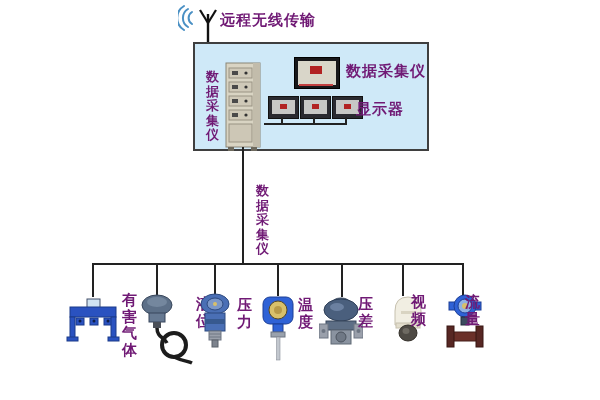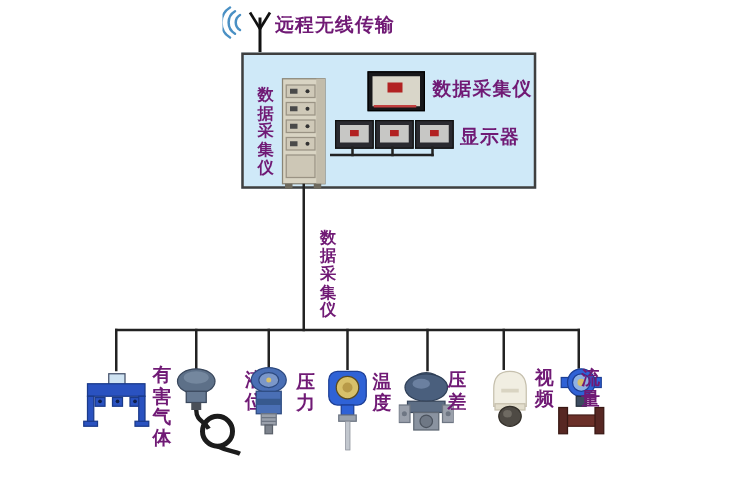--- a/index.html
+++ b/index.html
@@ -79,21 +79,21 @@
       <div class="logo"></div>
     </div>
   <div class="abs monitor" style="left:332px">
     <div class="screen"></div>
       <div class="logo"></div>
     </div>
   <div class="abs stem" style="left:281px;top:117px;height:8px"></div>
   <div class="abs stem" style="left:313px;top:117px;height:8px"></div>
   <div class="abs stem" style="left:345px;top:117px;height:8px"></div>
   <div class="abs line" style="left:264px;top:123px;width:83px;height:2px"></div>
-  <div class="abs hlabel" style="left:368px;top:100px">显示器</div>
+  <div class="abs hlabel" style="left:356px;top:100px">显示器</div>
 
 
   <div class="abs line" style="left:242px;top:147px;width:2px;height:118px"></div>
   <div class="abs vlabel small" style="left:252px;top:184px">数据采集仪</div>
 
   <div class="abs line" style="left:92px;top:263px;width:372px;height:2px"></div>
   <div class="abs line" style="left:92px;top:263px;width:2px;height:34px"></div>
   <div class="abs line" style="left:156px;top:263px;width:2px;height:33px"></div>
   <div class="abs line" style="left:214px;top:263px;width:2px;height:32px"></div>
   <div class="abs line" style="left:277px;top:263px;width:2px;height:33px"></div>
@@ -165,21 +165,21 @@
   </svg>
   <div class="abs vlabel" style="left:356px;top:296px">压差</div>
 
   <svg class="abs" style="left:391px;top:295px" width="34" height="50" viewBox="0 0 34 50">
     <path d="M4,30 L4,16 Q4,2 17,2 Q30,2 30,16 L30,30 Z" fill="#f1eee2" stroke="#c6c0ae"></path>
     <rect x="5" y="28" width="24" height="5" fill="#e2ddcc" stroke="#c6c0ae"></rect>
     <ellipse cx="17" cy="38" rx="9" ry="8" fill="#4e4a44" stroke="#34302a"></ellipse>
     <ellipse cx="15" cy="36" rx="3.5" ry="3" fill="#6e6a62"></ellipse>
     <rect x="10" y="16" width="14" height="3" fill="#d9d4c2"></rect>
   </svg>
-  <div class="abs vlabel" style="left:426px;top:294px">视频</div>
+  <div class="abs vlabel" style="left:409px;top:294px">视频</div>
 
   <svg class="abs" style="left:445px;top:294px" width="40" height="58" viewBox="0 0 40 58">
     <rect x="4" y="8" width="32" height="8" fill="#2f62d6" stroke="#1d3f96"></rect>
     <circle cx="20" cy="12" r="11" fill="#2f62d6" stroke="#1d3f96"></circle>
     <circle cx="20" cy="12" r="7" fill="#8fb2e4" stroke="#1d3f96"></circle>
     <circle cx="20" cy="12" r="3" fill="#d8c06a"></circle>
     <rect x="16" y="23" width="8" height="8" fill="#3c4c60" stroke="#232e3c"></rect>
     <rect x="7" y="38" width="26" height="9" fill="#6b3029" stroke="#471f1a"></rect>
     <rect x="2" y="32" width="7" height="21" fill="#572723" stroke="#381713"></rect>
     <rect x="31" y="32" width="7" height="21" fill="#572723" stroke="#381713"></rect>

